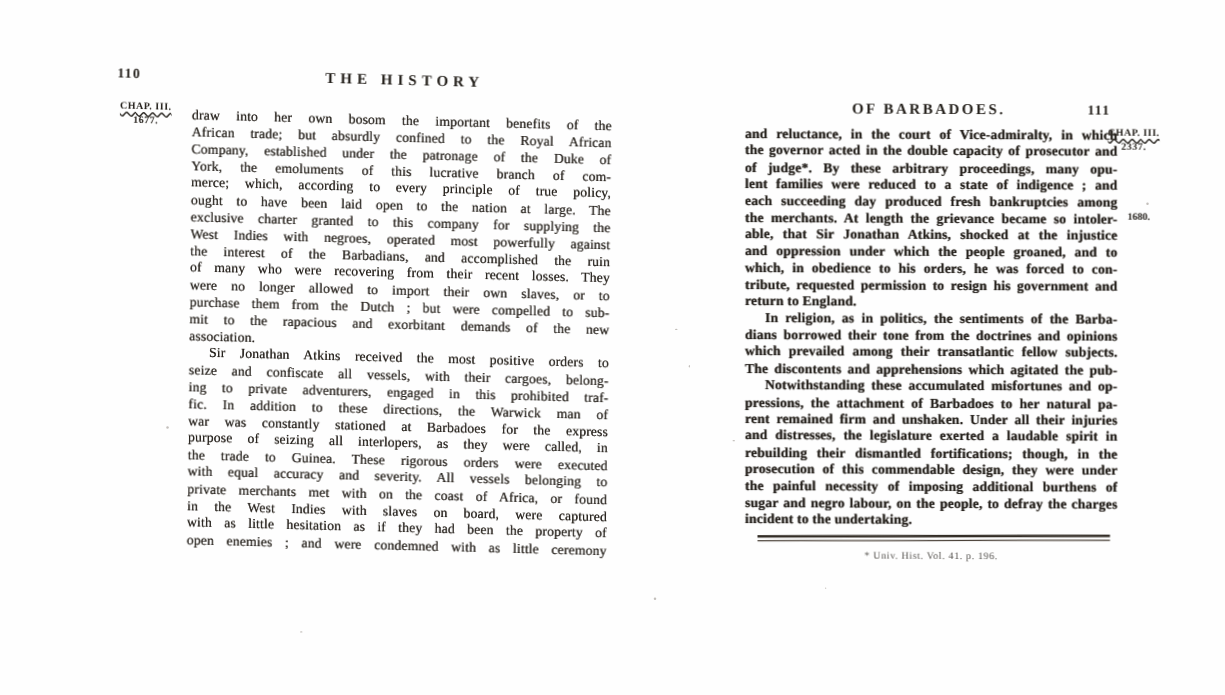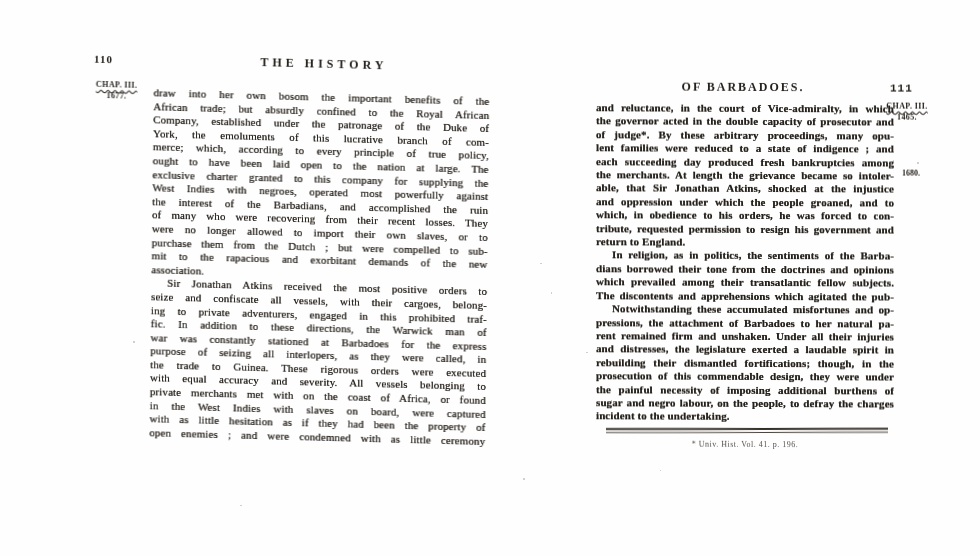--- a/index.html
+++ b/index.html
@@ -81,25 +81,25 @@
           <div class="line">in the West Indies with slaves on board, were captured</div>
           <div class="line">with as little hesitation as if they had been the property of</div>
           <div class="line">open enemies ; and were condemned with as little ceremony</div>
         </div>
       </div>
   </div>
 
   <div class="page" id="right-page">
     <div class="runhead">
       <span class="runtitle" style="left:37px;width:296px;letter-spacing:2px;">OF BARBADOES.</span>
-      <span class="pageno" style="left:332px;font-family:Liberation Mono, monospace;">111</span>
+      <span class="pageno" style="left:312px;">111</span>
     </div>
     <div class="margin-note" style="left:318px;top:20px;width:62px;">
       <span class="margin-chap">CHAP. III.</span>
-      <span class="margin-year">1465.</span>
+      <span class="margin-year">2337.</span>
     </div>
     <span class="margin-year-solo" style="left:344px;top:88px;">1680.</span>
     <div class="body-text" id="right-body" style="left:38px;top:22px;width:298px;">
         <div class="para">
           <div class="line">and reluctance, in the court of Vice-admiralty, in which</div>
           <div class="line">the governor acted in the double capacity of prosecutor and</div>
           <div class="line">of judge*.   By these arbitrary proceedings, many opu-</div>
           <div class="line">lent families were reduced to a state of indigence ; and</div>
           <div class="line">each succeeding day produced fresh bankruptcies among</div>
           <div class="line">the merchants.  At length the grievance became so intoler-</div>

